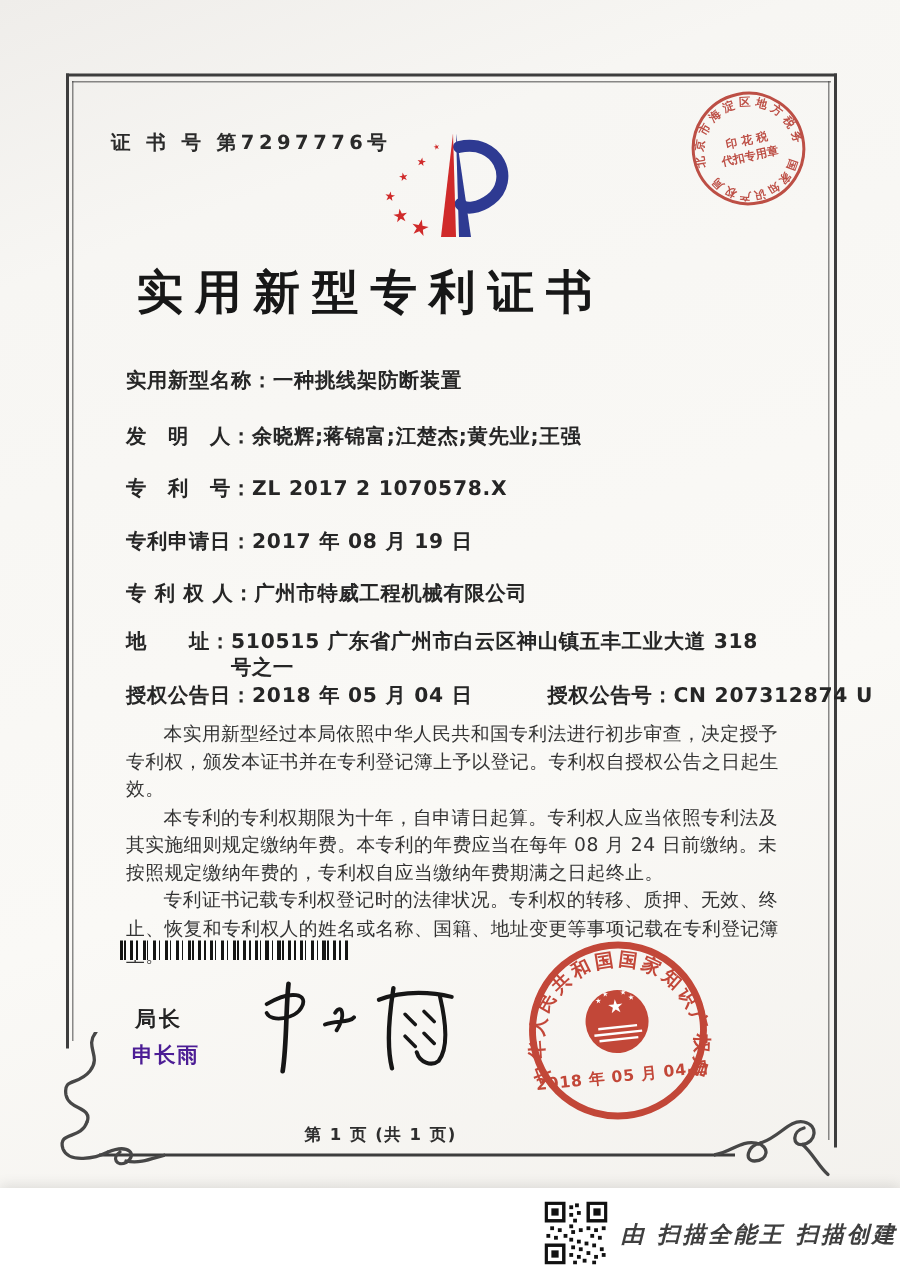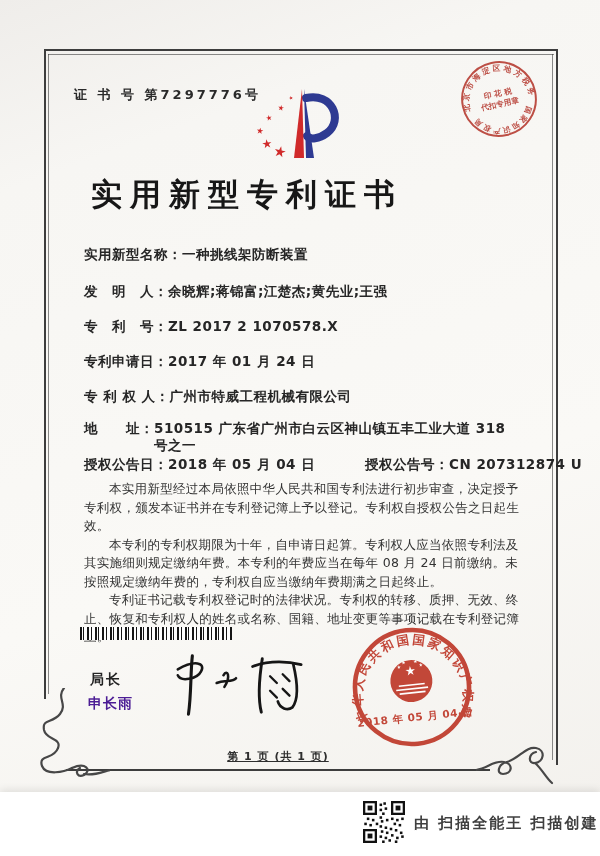--- a/index.html
+++ b/index.html
@@ -33,26 +33,26 @@
   
   .barcode{position:absolute;left:80px;top:627px;width:152px;height:13px;
     background:repeating-linear-gradient(90deg,#151515 0 2px,#fdfdfd 2px 3px,#151515 3px 4px,#fdfdfd 4px 7px,#151515 7px 9px,#fdfdfd 9px 11px,#151515 11px 12px,#fdfdfd 12px 15px);}
   
   .director-title{position:absolute;left:90px;top:671px;font-size:14px;font-weight:700;color:#242424;letter-spacing:2px;}
   .director-name{position:absolute;left:88px;top:695px;font-size:14px;font-weight:700;color:#4c1d95;letter-spacing:1px;}
   .signature{position:absolute;left:163px;top:650px;width:150px;height:68px;}
   
   .office-seal{position:absolute;left:350px;top:625px;width:124px;height:124px;transform:rotate(-6deg);opacity:.93;}
   
-  .page-footer{position:absolute;left:203px;top:749px;width:150px;text-align:center;font-size:11px;color:#2e2e2e;font-weight:600;letter-spacing:1px;text-decoration:underline;}
+  .page-footer{position:absolute;left:203px;top:749px;width:150px;text-align:left;font-size:11px;color:#2e2e2e;font-weight:600;letter-spacing:1px;}
   .flourish{position:absolute;}
   
   .scan-bar{position:absolute;left:0;top:792px;width:600px;height:64px;background:#ffffff;box-shadow:0 -2px 8px rgba(0,0,0,.10);}
   .qr{position:absolute;left:363px;top:9px;width:42px;height:42px;}
-  .scan-text{position:absolute;left:414px;top:22px;font-size:15px;font-weight:600;color:#3f3f3f;letter-spacing:2px;}
+  .scan-text{position:absolute;left:414px;top:22px;font-size:15px;font-weight:600;color:#3f3f3f;letter-spacing:2px;font-style:italic;}
   svg text{font-family:"DejaVu Sans",sans-serif;}
 </style>
 </head>
 <body>
 
 <div class="photo">
 
   <div class="fl" style="left:44px;top:49px;width:514px;height:2px;"></div>
   <div class="fl inner" style="left:48px;top:54px;width:506px;height:1px;"></div>
   <div class="fl" style="left:44px;top:49px;width:2px;height:650px;"></div>
@@ -99,21 +99,21 @@
   <div class="field-row" style="top:283px;">
     <span class="f-label">发　明　人：</span><span class="f-value">余晓辉;蒋锦富;江楚杰;黄先业;王强</span>
   </div>
   <div class="field-row" style="top:246px;">
     <span class="f-label">实用新型名称：</span><span class="f-value">一种挑线架防断装置</span>
   </div>
   <div class="field-row" style="top:318px;">
     <span class="f-label">专　利　号：</span><span class="f-value">ZL 2017 2 1070578.X</span>
   </div>
   <div class="field-row" style="top:353px;">
-    <span class="f-label">专利申请日：</span><span class="f-value">2017 年 01 月 24 日</span>
+    <span class="f-label">专利申请日：</span><span class="f-value">2017 年 08 月 19 日</span>
   </div>
   <div class="field-row" style="top:388px;">
     <span class="f-label">专 利 权 人：</span><span class="f-value">广州市特威工程机械有限公司</span>
   </div>
   <div class="field-row" style="top:420px;">
     <span class="f-label">地　　址：</span><span class="f-value wrap">510515 广东省广州市白云区神山镇五丰工业大道 318 号之一</span>
   </div>
   <div class="field-row" style="top:456px;">
     <span class="f-label">授权公告日：</span><span class="f-value">2018 年 05 月 04 日</span>
     <span class="grant2">

